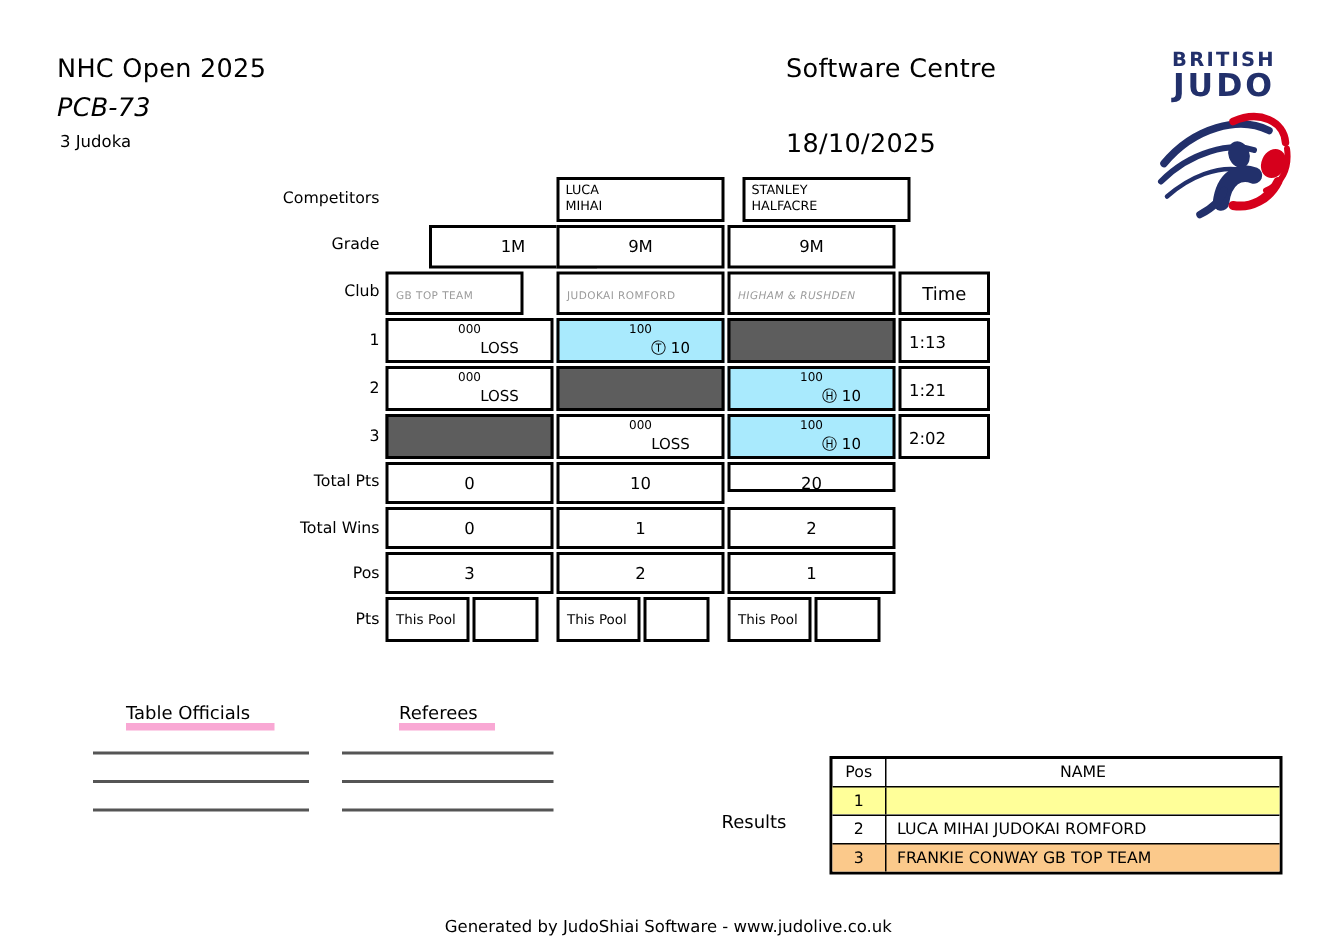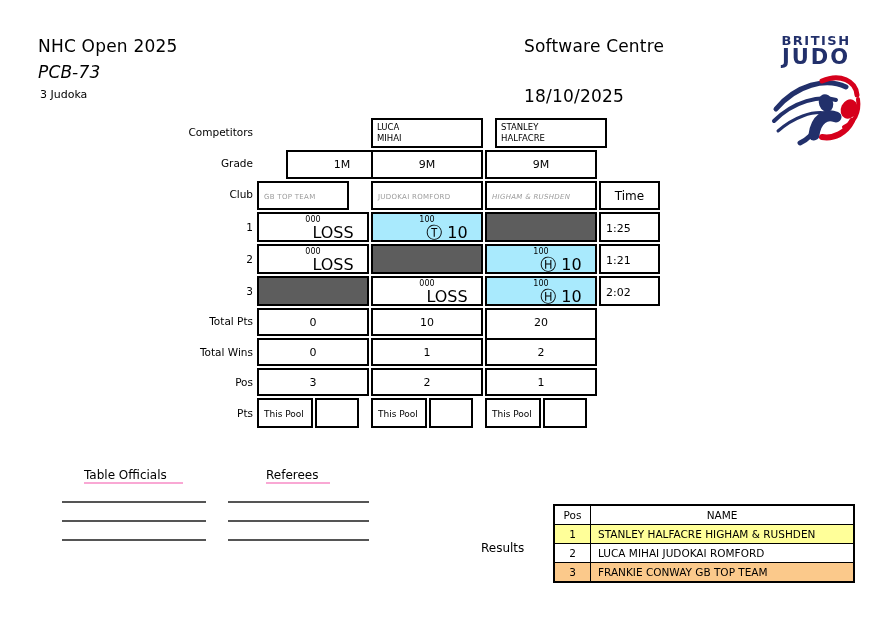--- a/index.html
+++ b/index.html
@@ -20,25 +20,25 @@
   
   .cell{
     position:absolute;border:2px solid #000;background:#fff;box-sizing:border-box;
   }
   .comp-name{font-size:8.5px;line-height:1.3;padding:2px 0 0 4px;text-transform:uppercase;}
   .grade-val{font-size:11px;text-align:center;padding-top:6px;}
   .club-val{font-size:7px;color:#9b9b9b;padding:10px 0 0 5px;text-transform:uppercase;letter-spacing:.3px;}
   .time-head{font-size:12px;text-align:center;padding-top:6px;}
   .time-val{font-size:11px;padding:8px 0 0 5px;}
   .score-top{font-size:8px;text-align:center;line-height:10px;margin-top:1px;}
-  .score-main{font-size:16px;text-align:center;line-height:16px;padding-left:40px;}
+  .score-main{font-size:10px;text-align:center;line-height:16px;padding-left:40px;}
   .num-val{font-size:11px;text-align:center;padding-top:6px;}
   .thispool{font-size:9px;padding:9px 0 0 5px;}
   
-  .off-label{font-size:12px;border-bottom:2px solid #f9a8d4;}
+  .off-label{font-size:12px;border-bottom:5px solid #f9a8d4;}
   .sig-line{position:absolute;height:0;border-top:2px solid #555;}
   
   .res-table{position:absolute;left:553px;top:504px;width:302px;border:2px solid #000;box-sizing:border-box;background:#fff;}
   .res-row{display:flex;border-top:1px solid #000;}
   .res-row.first{border-top:none;}
   .res-pos{width:36px;border-right:1px solid #000;text-align:center;font-size:10.5px;padding:3px 0;box-sizing:border-box;}
   .res-name{flex:1;font-size:10.5px;padding:3px 0 3px 7px;text-transform:uppercase;}
   .res-head{font-weight:400;}
   .footer{position:absolute;left:0;right:0;top:611px;text-align:center;font-size:11px;}
 </style>
@@ -101,21 +101,21 @@
 
   <div class="cell" style="left:257px;top:212px;width:112px;height:30px;">
     <div class="score-top">000</div>
     <div class="score-main">LOSS</div>
   </div>
   <div class="cell" style="left: 371px; top: 212px; width: 112px; height: 30px; background: rgb(169, 234, 253);">
     <div class="score-top">100</div>
     <div class="score-main">Ⓣ 10</div>
   </div>
   <div class="cell" style="left: 485px; top: 212px; width: 112px; height: 30px; background: rgb(93, 93, 93);"></div>
-  <div class="cell time-val" style="left:599px;top:212px;width:61px;height:30px;">1:25</div>
+  <div class="cell time-val" style="left:599px;top:212px;width:61px;height:30px;">1:13</div>
 
   <div class="cell" style="left:257px;top:244px;width:112px;height:30px;">
     <div class="score-top">000</div>
     <div class="score-main">LOSS</div>
   </div>
   <div class="cell" style="left: 371px; top: 244px; width: 112px; height: 30px; background: rgb(93, 93, 93);"></div>
   <div class="cell" style="left: 485px; top: 244px; width: 112px; height: 30px; background: rgb(169, 234, 253);">
     <div class="score-top">100</div>
     <div class="score-main">Ⓗ 10</div>
   </div>
@@ -127,21 +127,21 @@
     <div class="score-main">LOSS</div>
   </div>
   <div class="cell" style="left: 485px; top: 276px; width: 112px; height: 30px; background: rgb(169, 234, 253);">
     <div class="score-top">100</div>
     <div class="score-main">Ⓗ 10</div>
   </div>
   <div class="cell time-val" style="left:599px;top:276px;width:61px;height:30px;">2:02</div>
 
   <div class="cell num-val" style="left:257px;top:308px;width:112px;height:28px;">0</div>
   <div class="cell num-val" style="left:371px;top:308px;width:112px;height:28px;">10</div>
-  <div class="cell num-val" style="left:485px;top:308px;width:112px;height:32px;">20</div>
+  <div class="cell num-val" style="left:485px;top:308px;width:112px;height:20px;">20</div>
 
   <div class="cell num-val" style="left:257px;top:338px;width:112px;height:28px;">0</div>
   <div class="cell num-val" style="left:371px;top:338px;width:112px;height:28px;">1</div>
   <div class="cell num-val" style="left:485px;top:338px;width:112px;height:28px;">2</div>
 
   <div class="cell num-val" style="left:257px;top:368px;width:112px;height:28px;">3</div>
   <div class="cell num-val" style="left:371px;top:368px;width:112px;height:28px;">2</div>
   <div class="cell num-val" style="left:485px;top:368px;width:112px;height:28px;">1</div>
 
   <div class="cell thispool" style="left:257px;top:398px;width:56px;height:30px;">This Pool</div>
@@ -161,26 +161,26 @@
   <div class="sig-line" style="left:228px;top:539px;width:141px;"></div>
 
   <div class="abs" style="left:481px;top:541px;font-size:12px;">Results</div>
   <div class="res-table">
     <div class="res-row first">
       <div class="res-pos res-head">Pos</div>
       <div class="res-name res-head" style="text-align:center;padding-left:0;">Name</div>
     </div>
     <div class="res-row" style="background: rgb(255, 255, 153);">
       <div class="res-pos">1</div>
-      <div class="res-name">STANLEY HALFACRE HIGHAM &amp; RUSHDEN</div>
     </div>
     <div class="res-row" style="background: rgb(255, 255, 255);">
       <div class="res-pos">2</div>
       <div class="res-name">LUCA MIHAI JUDOKAI ROMFORD</div>
     </div>
     <div class="res-row" style="background: rgb(251, 201, 139);">
       <div class="res-pos">3</div>
       <div class="res-name">FRANKIE CONWAY GB TOP TEAM</div>
     </div>
   </div>
 
+  <div class="footer">Generated by JudoShiai Software - www.judolive.co.uk</div>
 
 </div>
 
 </body></html>

